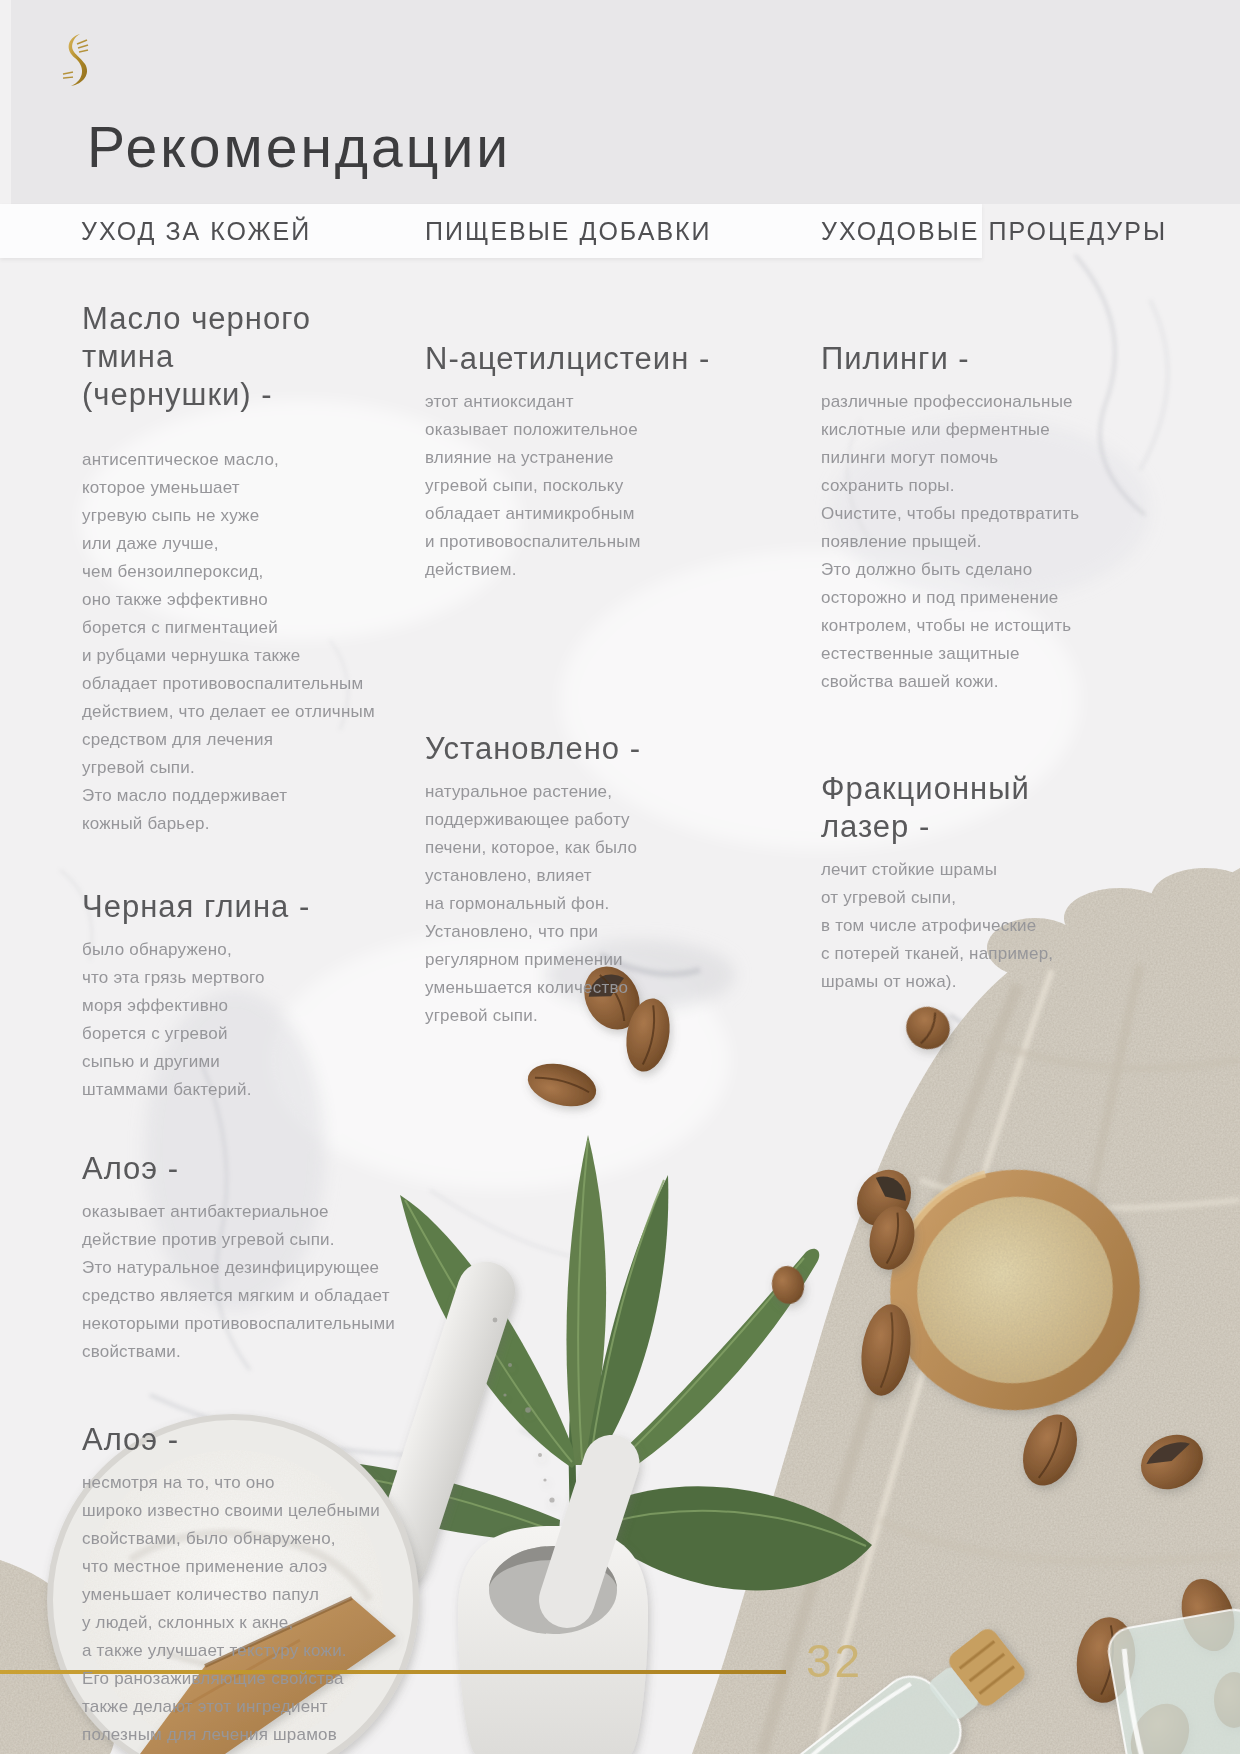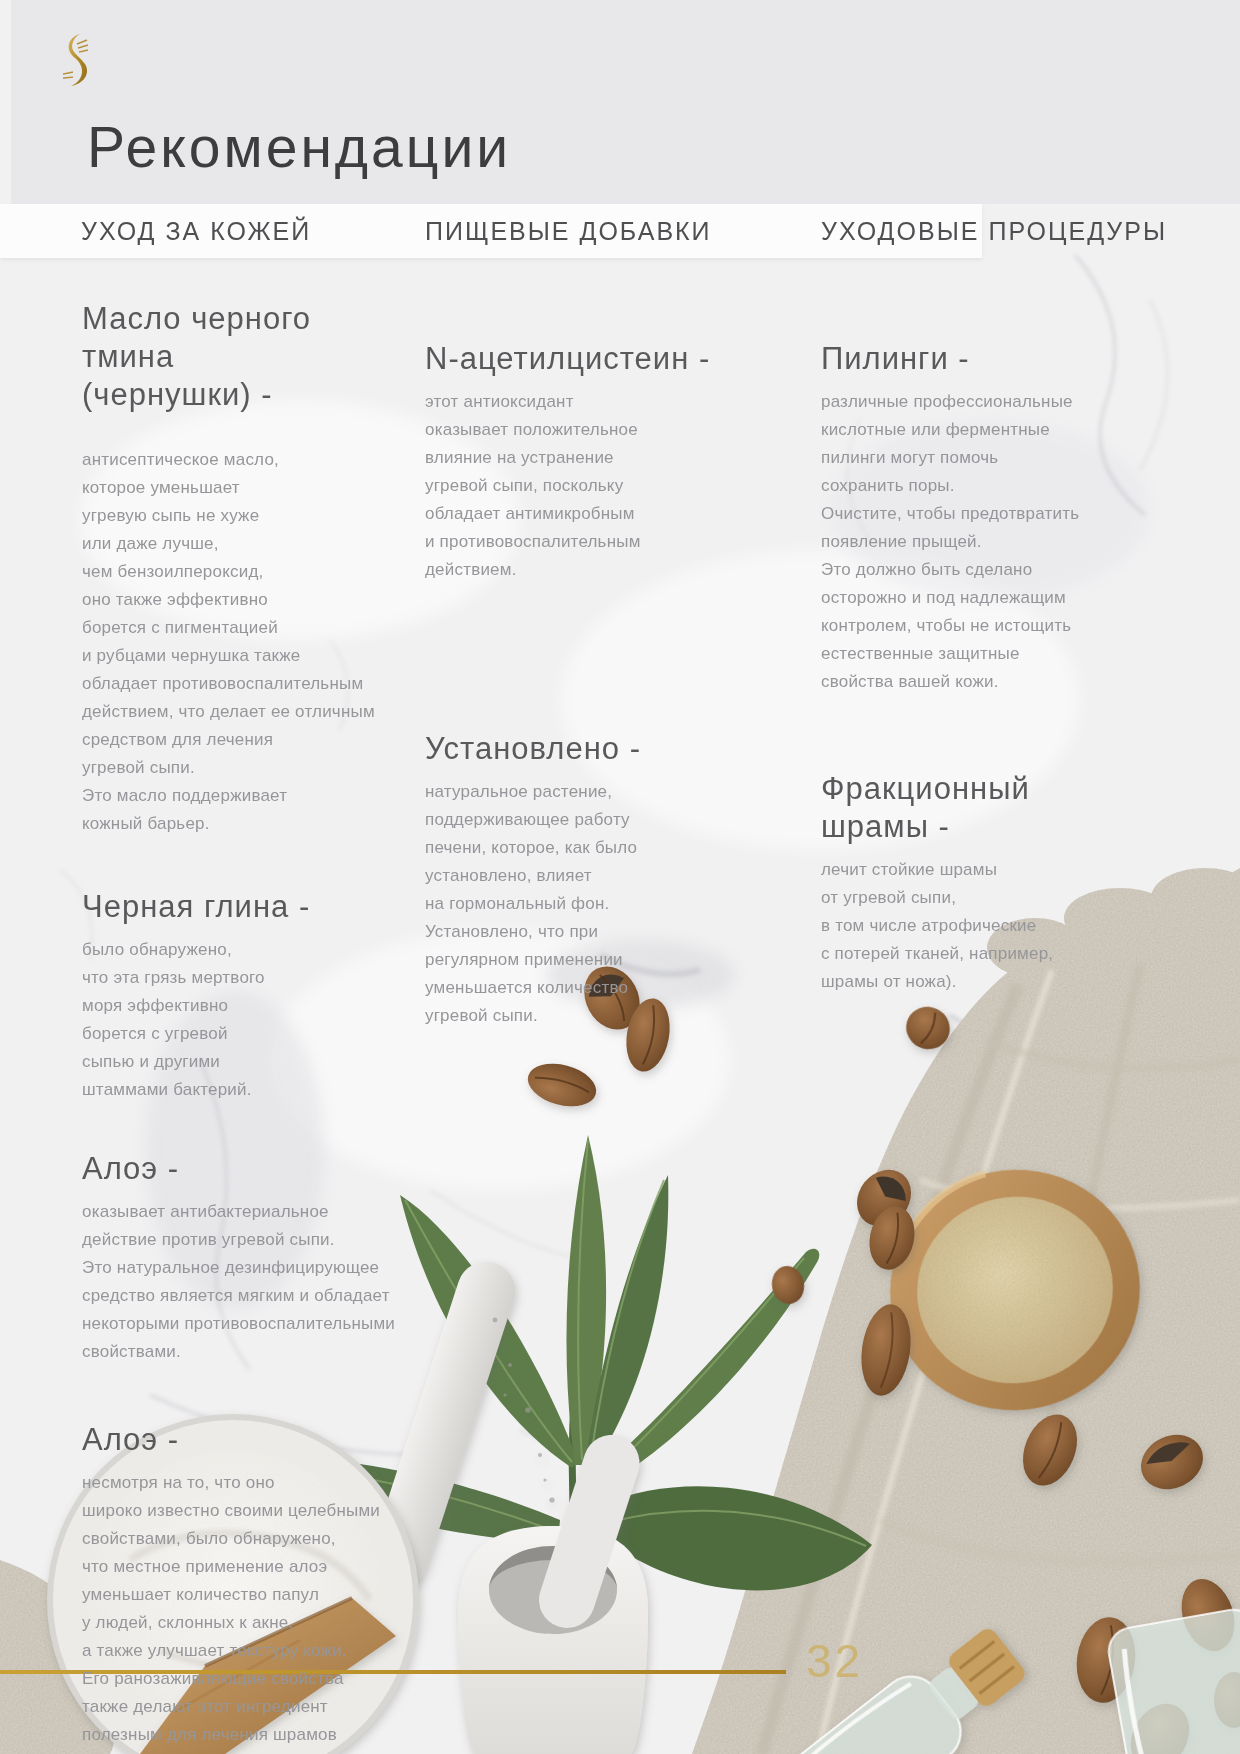--- a/index.html
+++ b/index.html
@@ -392,28 +392,28 @@
   <section class="col col3">
     <article class="sec">
       <h2>Пилинги -</h2>
       <p>различные профессиональные
 кислотные или ферментные
 пилинги могут помочь
 сохранить поры.
 Очистите, чтобы предотвратить
 появление прыщей.
 Это должно быть сделано
-осторожно и под надлежащим
+осторожно и под применение
 контролем, чтобы не истощить
 естественные защитные
 свойства вашей кожи.</p>
     </article>
     <article class="sec">
       <h2>Фракционный
-шрамы -</h2>
+лазер -</h2>
       <p>лечит стойкие шрамы
 от угревой сыпи,
 в том числе атрофические
 с потерей тканей, например,
 шрамы от ножа).</p>
     </article>
   </section>
 
 </div>
 

